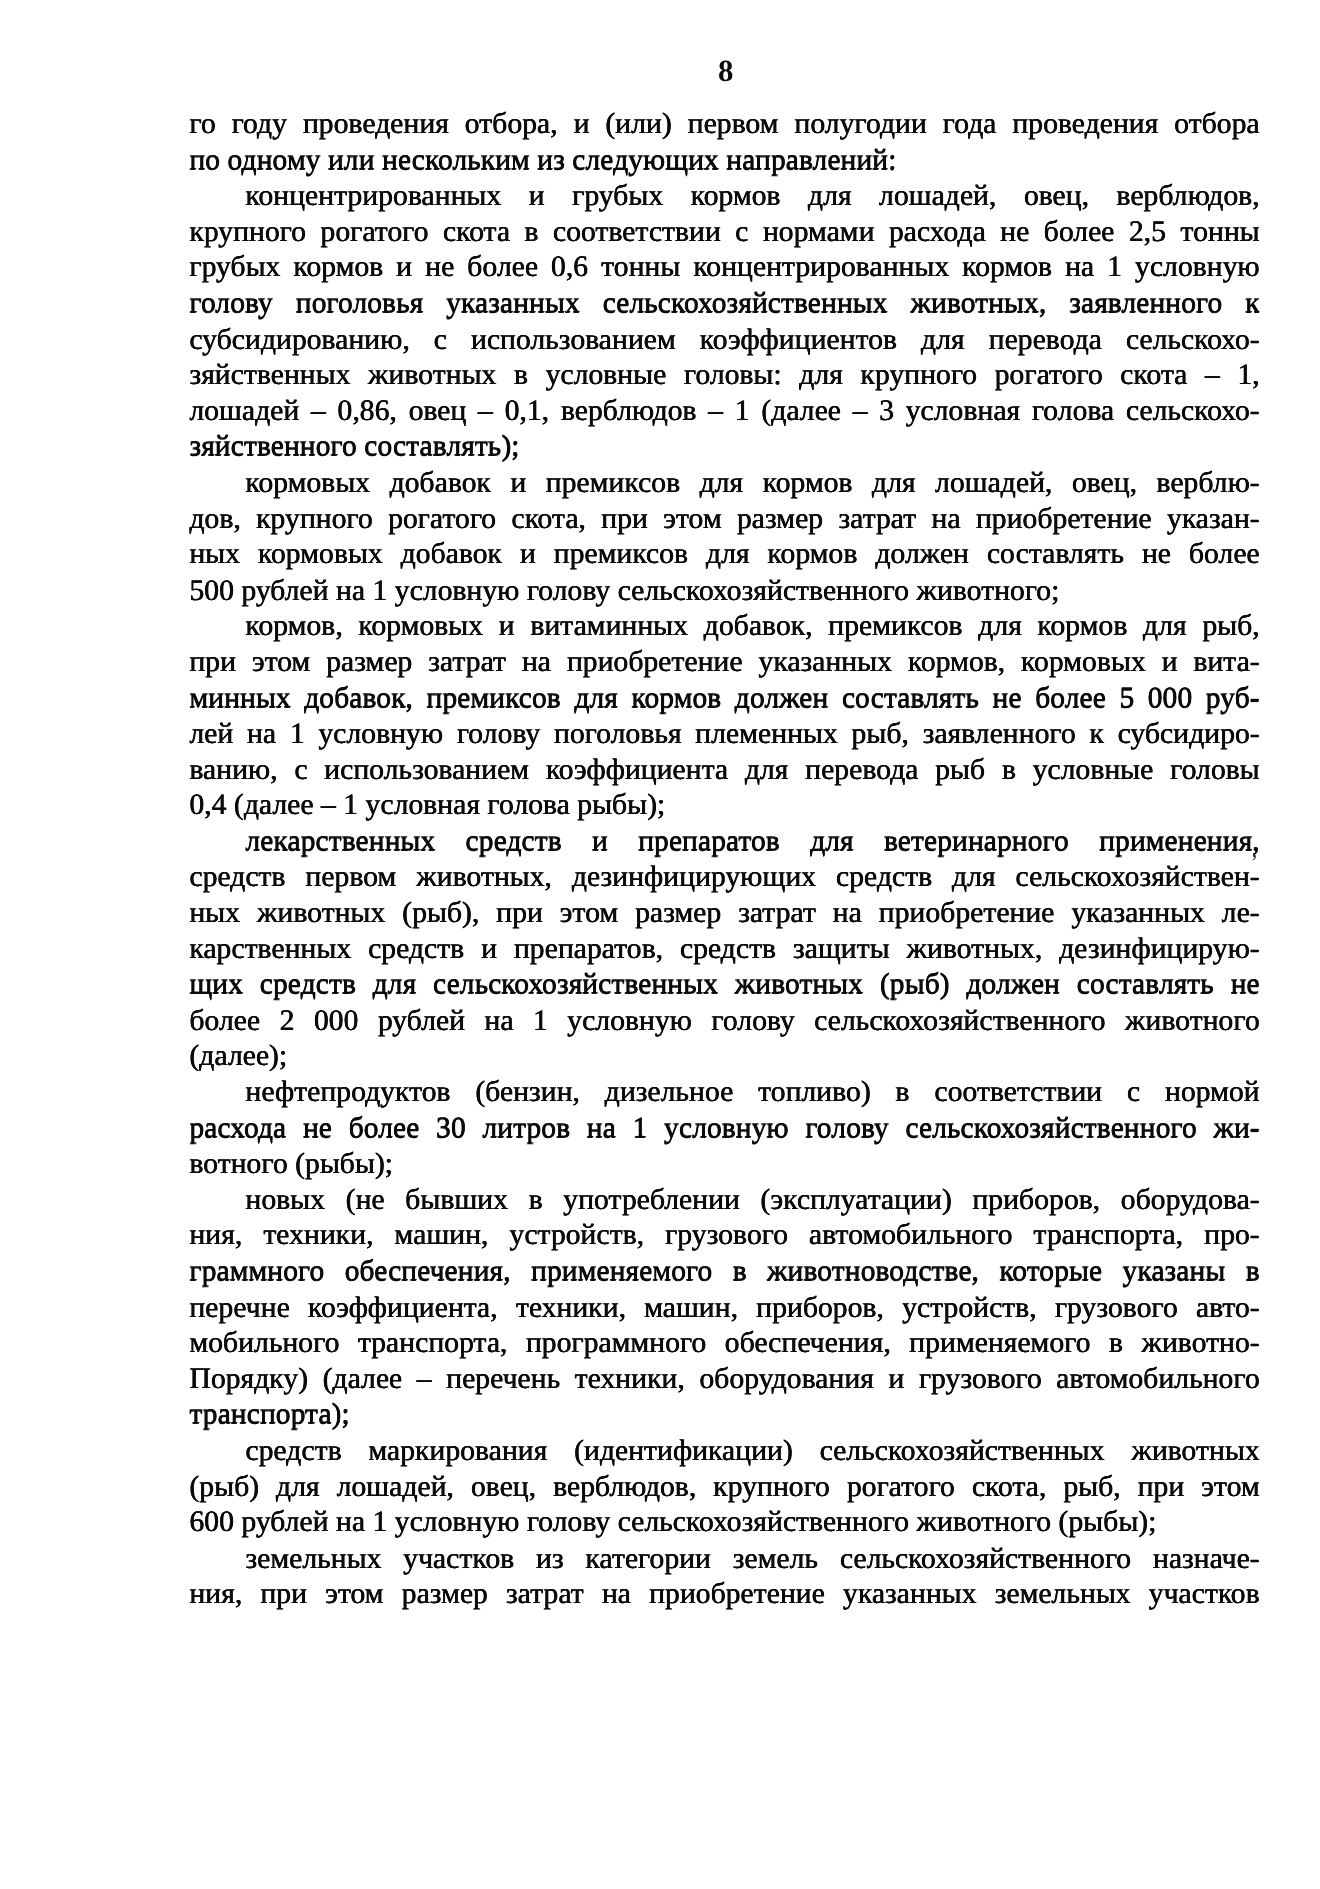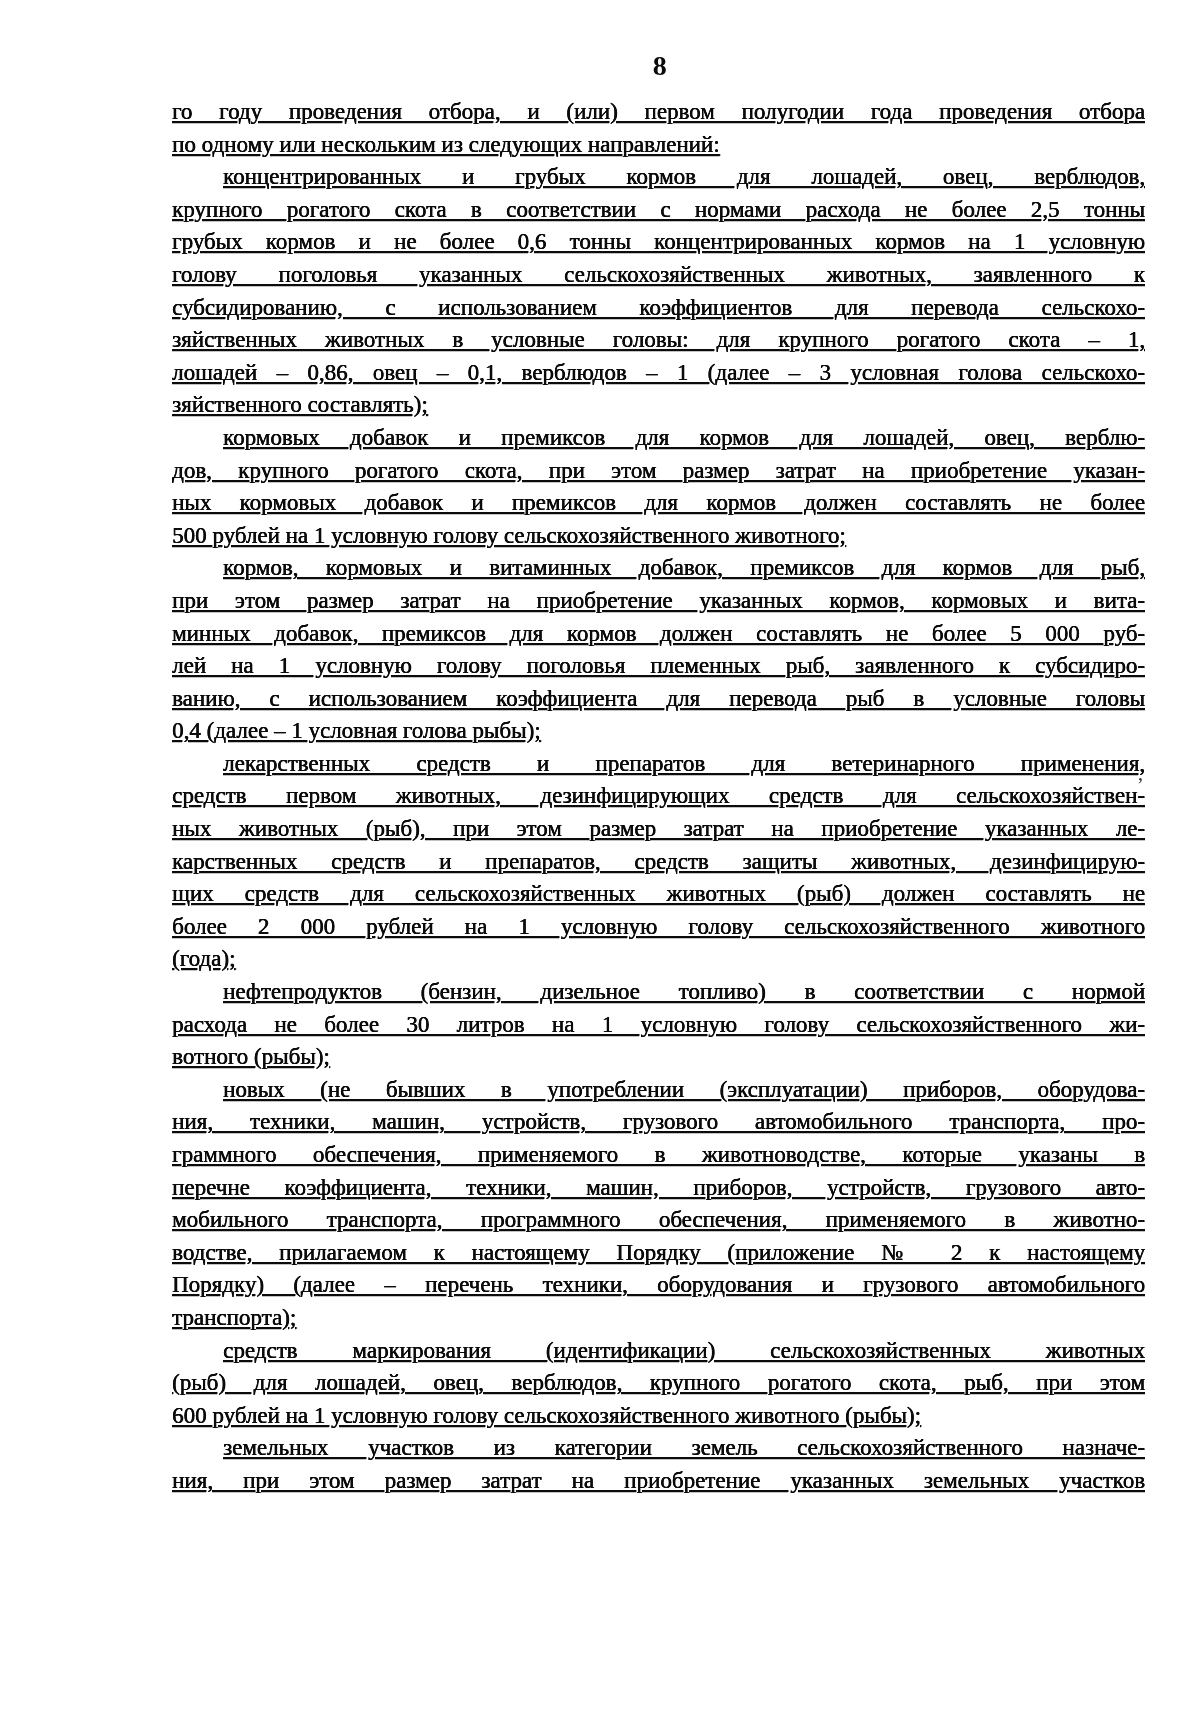--- a/index.html
+++ b/index.html
@@ -24,24 +24,23 @@
     text-align: center;
     font-size: 28px;
     font-weight: bold;
     letter-spacing: 0.5px;
   }
   .body-block {
     position: absolute;
     left: 172px;
     top: 96px;
     width: 973px;
-    font-size: 23px;
+    font-size: 27px;
     
     text-shadow: 0.45px 0 0 currentColor, 0 0.25px 0 currentColor;
-    text-decoration: underline;
   }
   .para { margin: 0; padding: 0; }
   .line {
     height: 32.6px;
     line-height: 32.6px;
     overflow: hidden;
     text-align: justify;
     text-align-last: justify;
     white-space: normal;
   }
@@ -90,34 +89,33 @@
         <div class="line">ванию, с использованием коэффициента для перевода рыб в условные головы</div>
         <div class="line lastline">0,4 (далее – 1 условная голова рыбы);</div>
       </div>
       <div class="para">
         <div class="line first">лекарственных средств и препаратов для ветеринарного применения,</div>
         <div class="line">средств первом животных, дезинфицирующих средств для сельскохозяйствен-</div>
         <div class="line">ных животных (рыб), при этом размер затрат на приобретение указанных ле-</div>
         <div class="line">карственных средств и препаратов, средств защиты животных, дезинфицирую-</div>
         <div class="line">щих средств для сельскохозяйственных животных (рыб) должен составлять не</div>
         <div class="line">более 2 000 рублей на 1 условную голову сельскохозяйственного животного</div>
-        <div class="line lastline">(года);</div>
+        <div class="line lastline">(далее);</div>
       </div>
       <div class="para">
         <div class="line first">нефтепродуктов (бензин, дизельное топливо) в соответствии с нормой</div>
         <div class="line">расхода не более 30 литров на 1 условную голову сельскохозяйственного жи-</div>
         <div class="line lastline">вотного (рыбы);</div>
       </div>
       <div class="para">
         <div class="line first">новых (не бывших в употреблении (эксплуатации) приборов, оборудова-</div>
         <div class="line">ния, техники, машин, устройств, грузового автомобильного транспорта, про-</div>
         <div class="line">граммного обеспечения, применяемого в животноводстве, которые указаны в</div>
         <div class="line">перечне коэффициента, техники, машин, приборов, устройств, грузового авто-</div>
         <div class="line">мобильного транспорта, программного обеспечения, применяемого в животно-</div>
-        <div class="line">водстве, прилагаемом к настоящему Порядку (приложение № 2 к настоящему</div>
         <div class="line">Порядку) (далее – перечень техники, оборудования и грузового автомобильного</div>
         <div class="line lastline">транспорта);</div>
       </div>
       <div class="para">
         <div class="line first">средств маркирования (идентификации) сельскохозяйственных животных</div>
         <div class="line">(рыб) для лошадей, овец, верблюдов, крупного рогатого скота, рыб, при этом</div>
         <div class="line lastline">600 рублей на 1 условную голову сельскохозяйственного животного (рыбы);</div>
       </div>
       <div class="para">
         <div class="line first">земельных участков из категории земель сельскохозяйственного назначе-</div>

